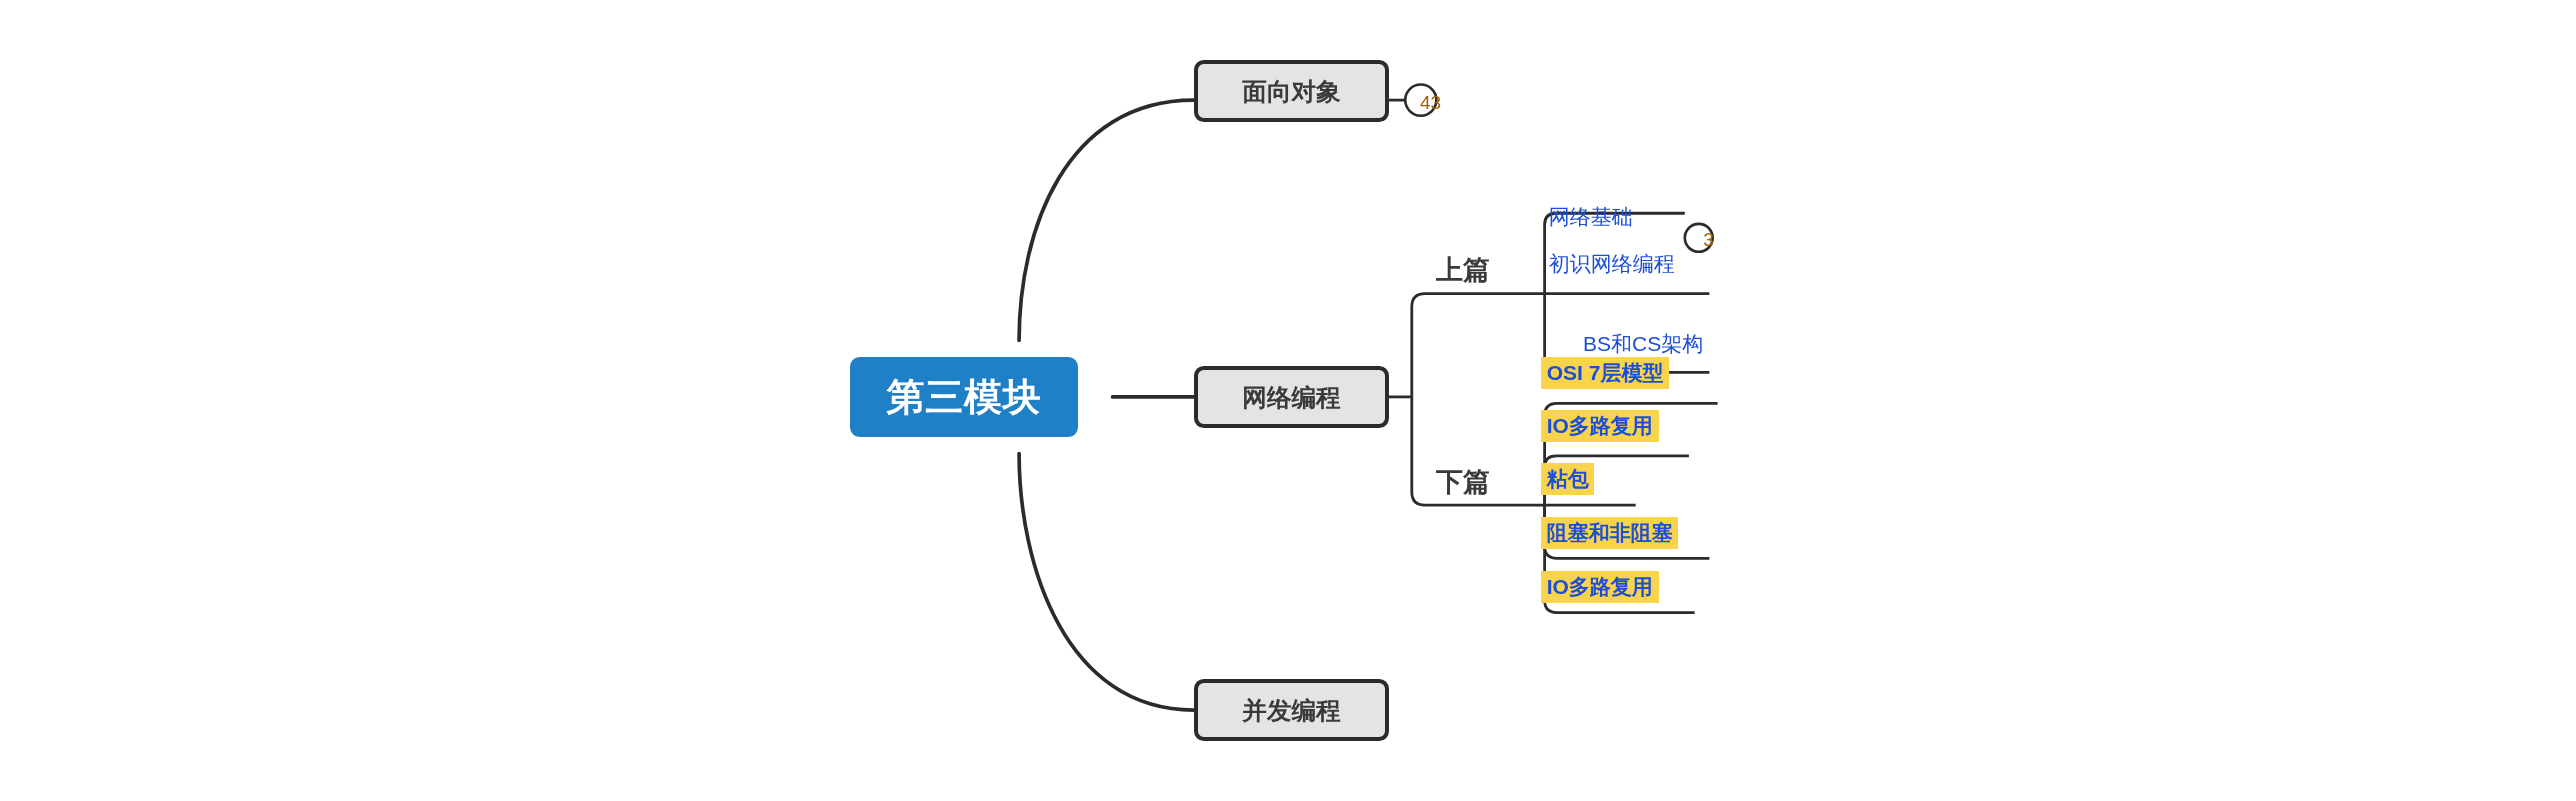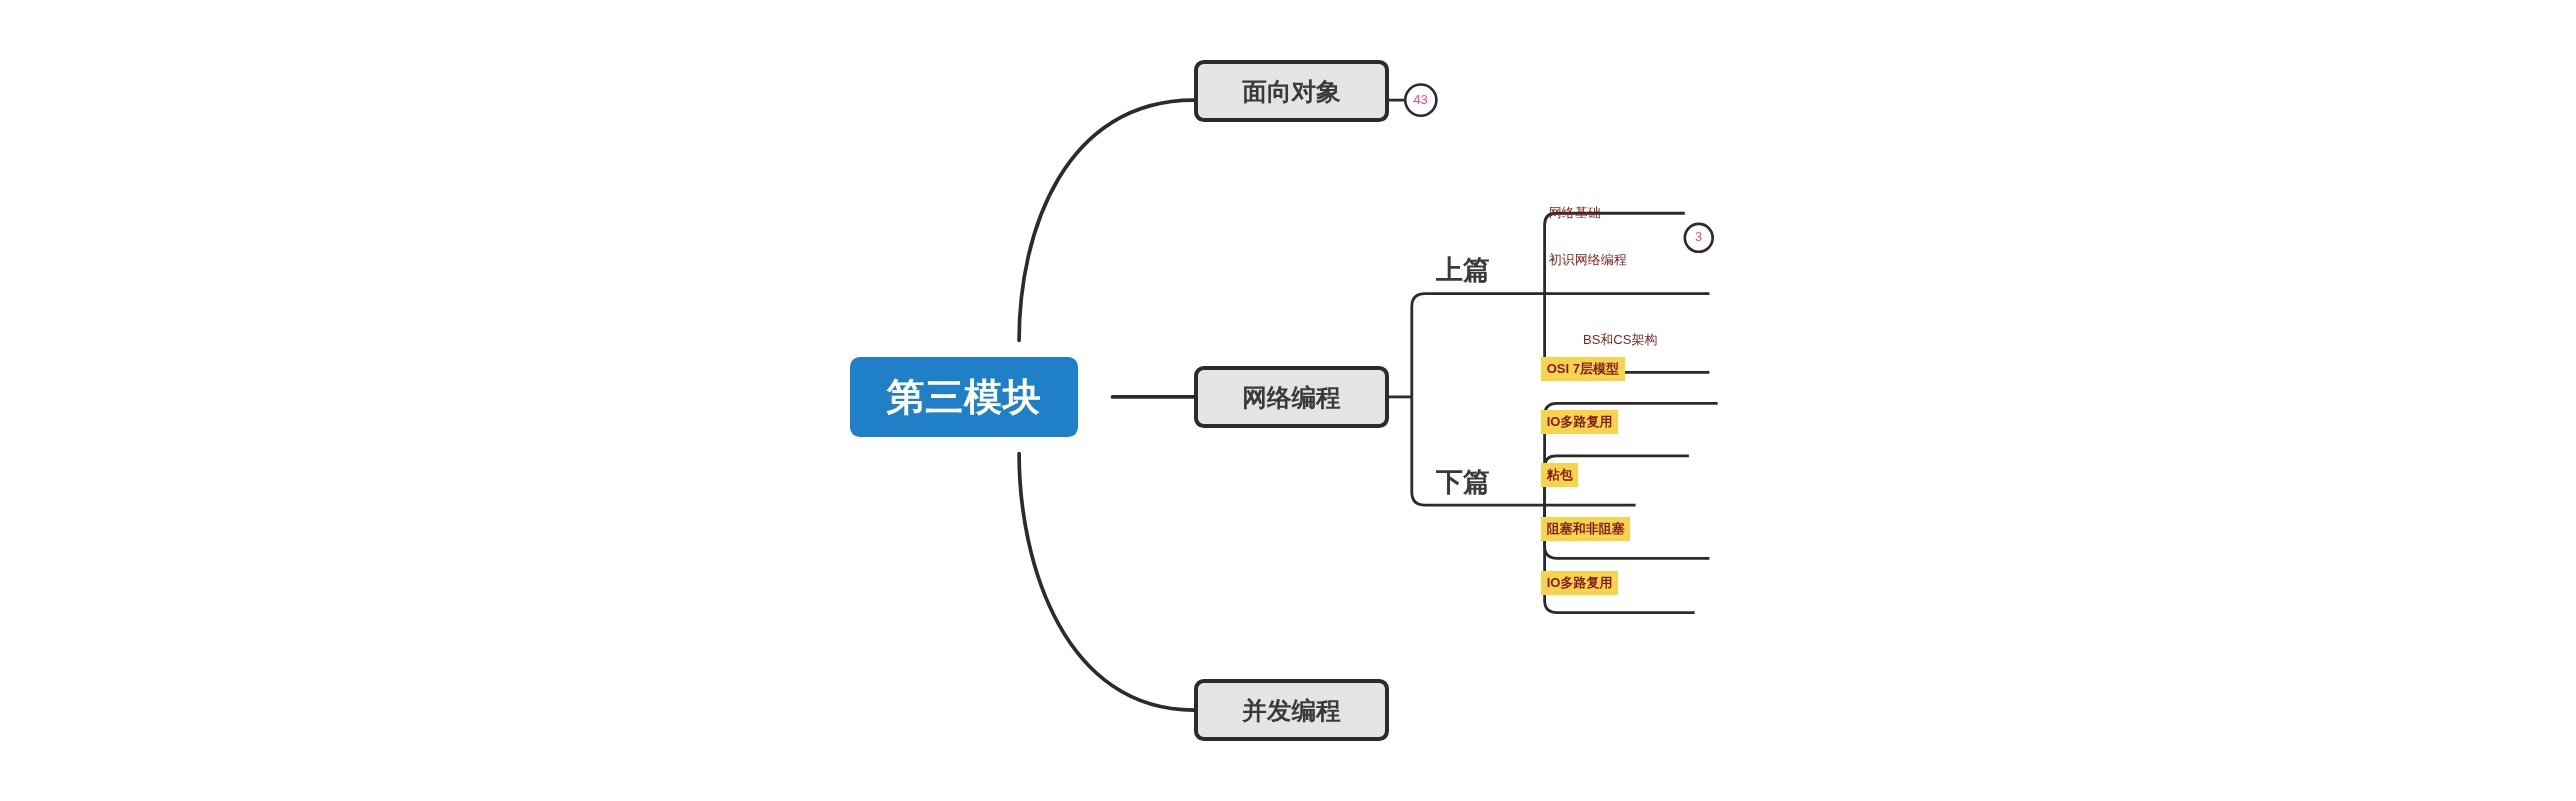--- a/index.html
+++ b/index.html
@@ -64,44 +64,45 @@
     background: #E4E4E4;
     border: 4.1px solid #2b2b2b;
     color: #3a3a3a;
     font-size: 24.6px;
     font-weight: 700;
   }
   .leaf-label {
     position: absolute;
     box-sizing: border-box;
     white-space: nowrap;
-    font-size: 13px;
-    color: #7f1d1d;
+    font-size: 21px;
+    color: #1d4ed8;
     line-height: 1;
     padding: 4.9px 5.7px 5.7px 5.7px;
   }
   .leaf-label.hl {
     background: #F7D44C;
     font-weight: 700;
   }
   .sub-label {
     position: absolute;
     white-space: nowrap;
     font-size: 27px;
     color: #3a3a3a;
     font-weight: 700;
     line-height: 1;
   }
   .badge-text {
     position: absolute;
     white-space: nowrap;
-    font-size: 13px;
-    color: #ec4899;
+    font-size: 19px;
+    color: #a16207;
     line-height: 1;
     text-align: center;
+    margin-left: 10px;
   }
 </style>
 </head>
 <body>
 
 <div id="mindmap-root">
 
   <svg class="canvas" viewBox="0 0 3142 978">
 
     <path class="edge" d="M 1243 415 C 1243 280 1300 122 1456 122"></path>

